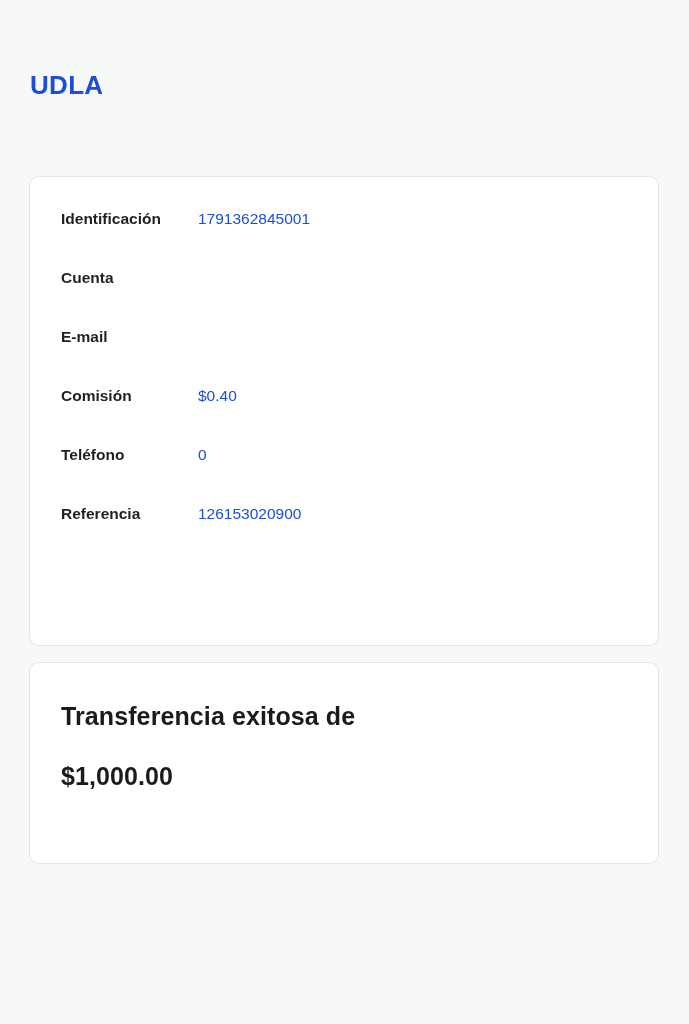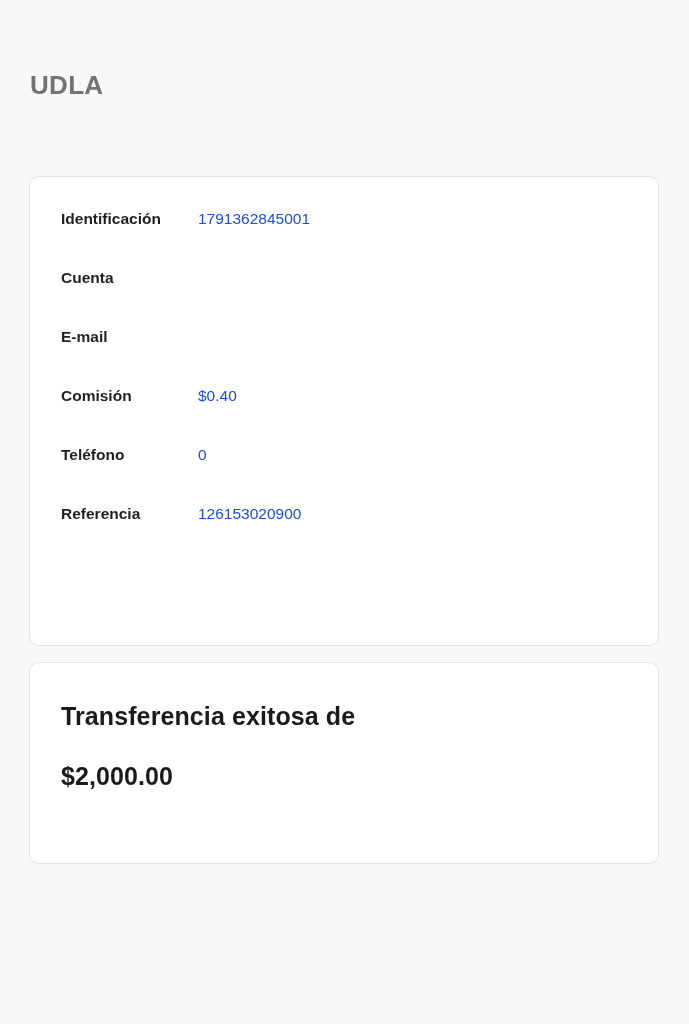--- a/index.html
+++ b/index.html
@@ -19,21 +19,21 @@
     position: relative;
     overflow: hidden;
   }
   .brand {
     position: absolute;
     left: 30px;
     top: 72px;
     font-size: 26px;
     font-weight: bold;
     letter-spacing: 0.3px;
-    color: #737373;
+    color: #1d4ed8;
     line-height: 1;
   }
   .card {
     position: absolute;
     left: 29px;
     width: 630px;
     background: #ffffff;
     border: 1px solid #e2e3e4;
     border-radius: 10px;
   }
@@ -122,16 +122,16 @@
 
     <div class="detail-row">
       <div class="detail-label">Referencia</div>
       <div class="detail-value">126153020900</div>
     </div>
 
   </div>
 
   <div class="card card-summary">
     <div class="summary-title">Transferencia exitosa de</div>
-    <div class="summary-amount">$2,000.00</div>
+    <div class="summary-amount">$1,000.00</div>
   </div>
 
 </div>
 
 </body></html>

